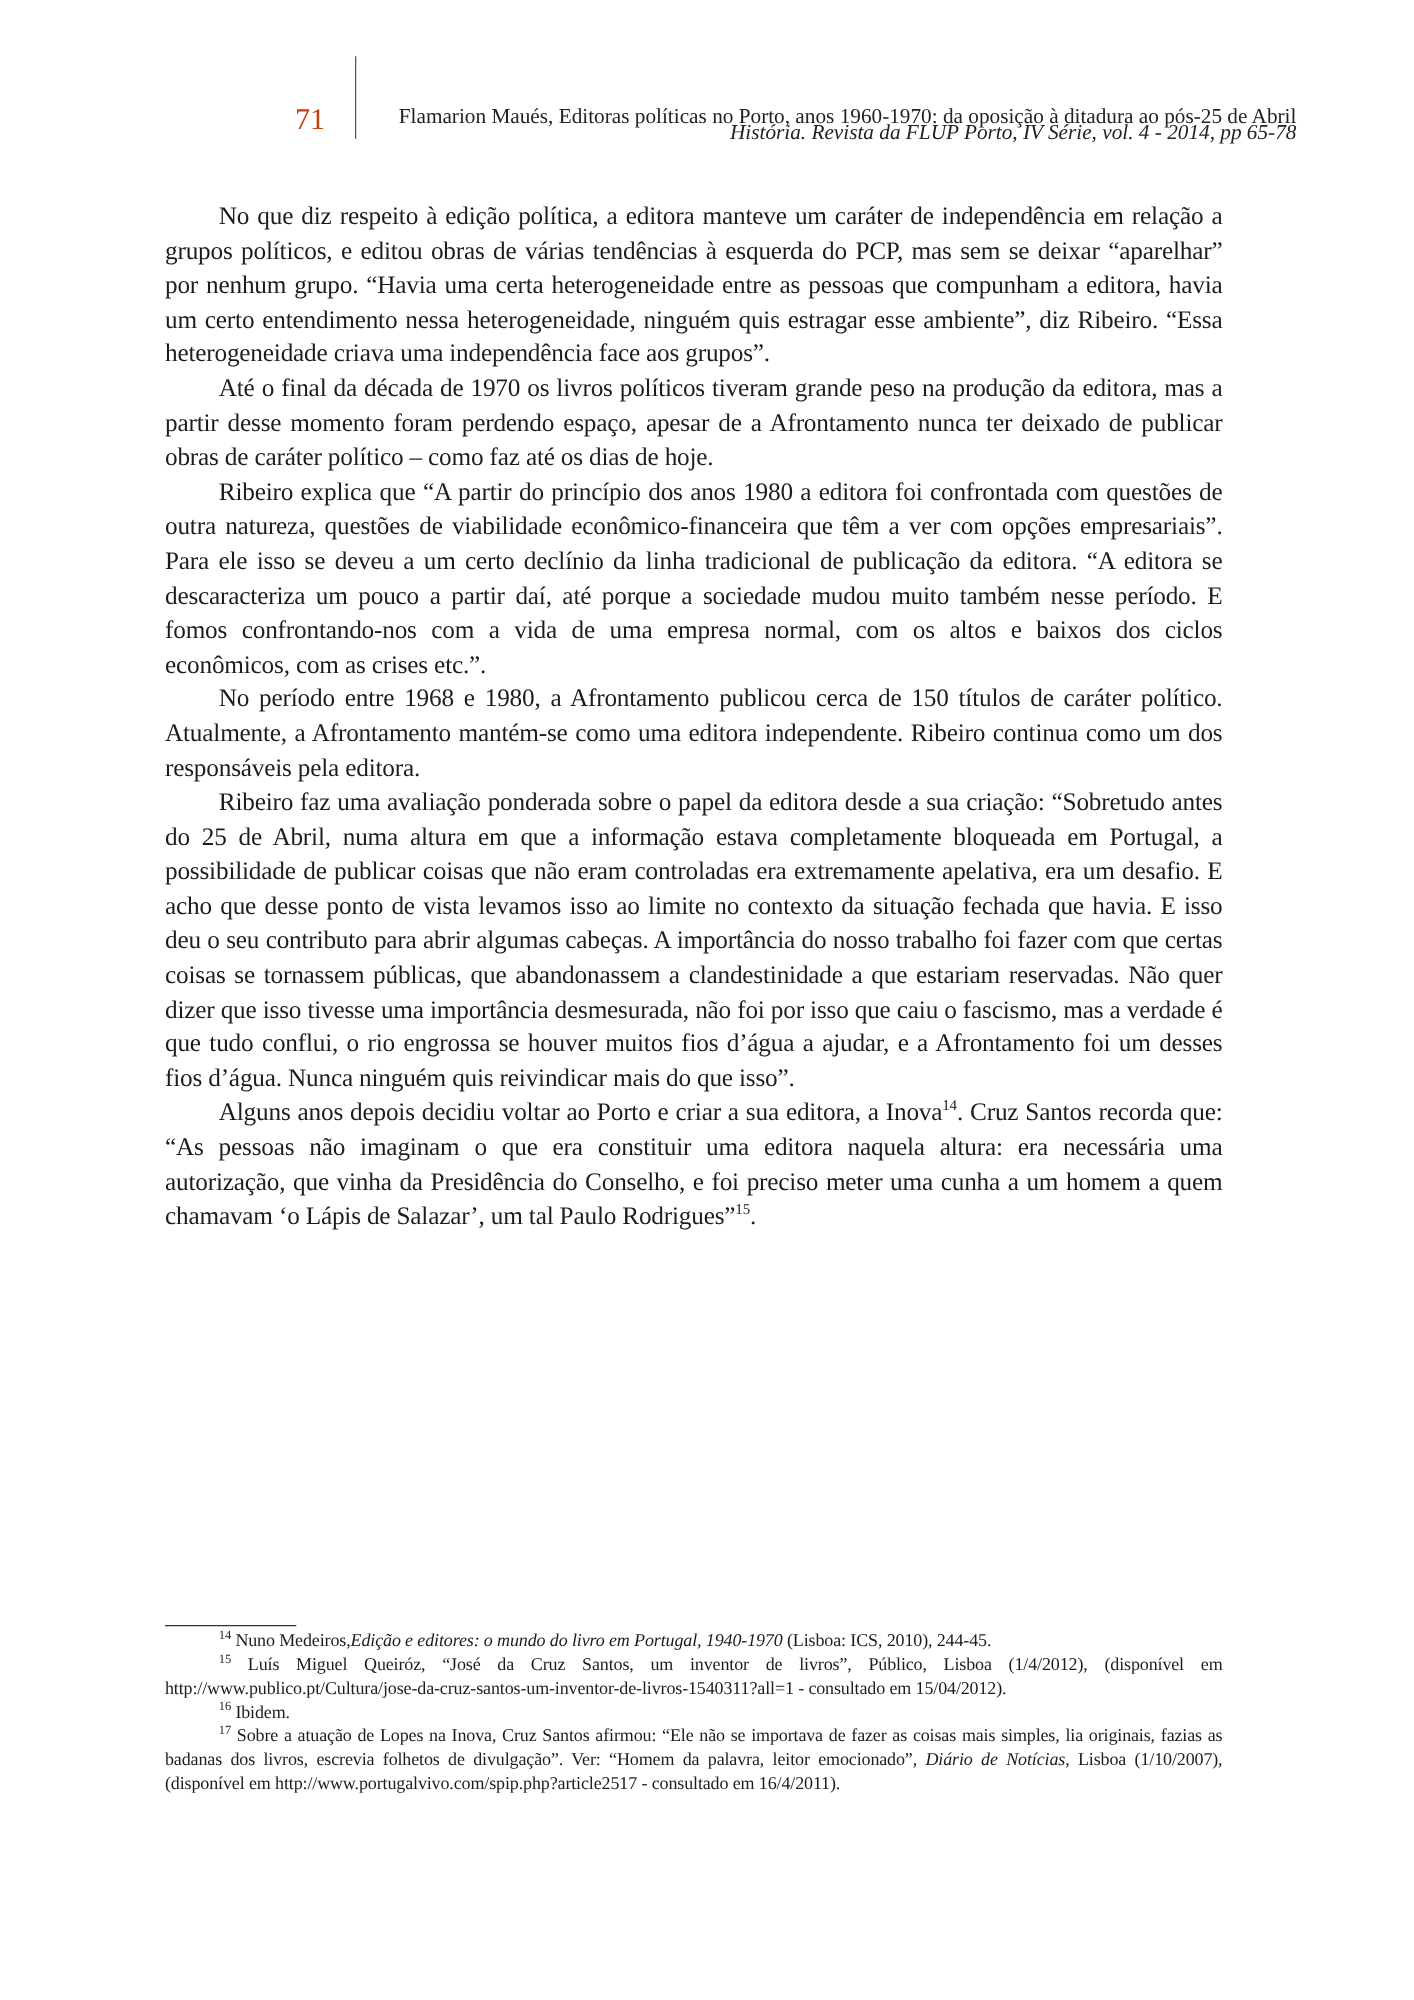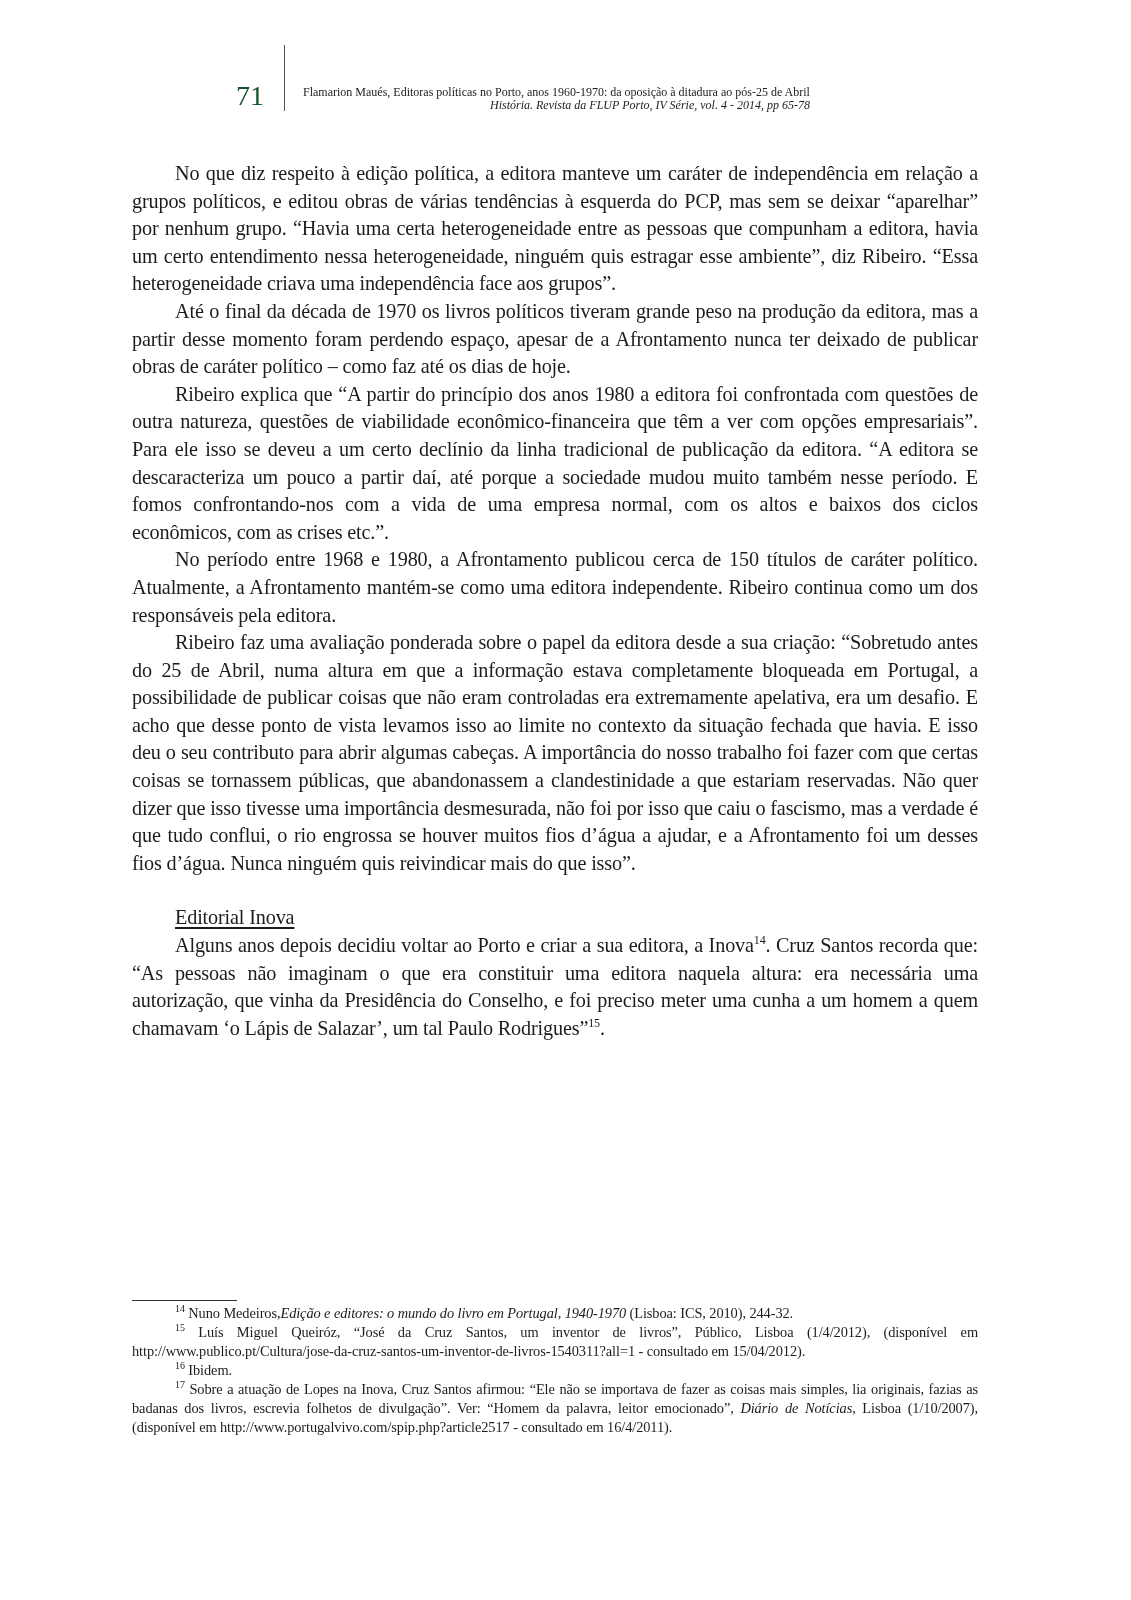--- a/index.html
+++ b/index.html
@@ -4,28 +4,28 @@
 <style>
   html, body { margin: 0; padding: 0; background: #ffffff; }
   body {
     width: 1131px; height: 1600px; position: relative; overflow: hidden;
     font-family: "Liberation Serif", "DejaVu Serif", serif;
     color: #1c1c1c;
   }
   .header { position: absolute; left: 0; top: 0; width: 1131px; height: 130px; }
   .page-number {
     position: absolute; left: 236px; top: 78px;
-    font-size: 28px; line-height: 36px; color: #14532d;
+    font-size: 24px; line-height: 36px; color: #c2410c;
   }
   .header-rule {
     position: absolute; left: 284px; top: 45px; width: 1px; height: 66px; background: #555;
   }
   .running-head {
-    position: absolute; left: 303px; top: 86px;
-    font-size: 12px; line-height: 13px; color: #222; white-space: nowrap;
+    position: absolute; left: 319px; top: 86px;
+    font-size: 17px; line-height: 13px; color: #222; white-space: nowrap;
   }
   .running-head .journal { font-style: italic; text-align: right; }
 
   .body-text {
     position: absolute; left: 132px; top: 160px; width: 846px;
     font-size: 20.2px; line-height: 27.6px; text-align: justify;
     letter-spacing: -0.15px;
   }
   .body-text p { margin: 0; text-indent: 43px; }
   .body-text p.noindent { text-indent: 0; }
@@ -57,24 +57,23 @@
     <div class="journal">História. Revista da FLUP Porto, IV Série, vol. 4 - 2014, pp 65-78</div>
   </div>
 </div>
 
 <div class="body-text">
   <p>No que diz respeito à edição política, a editora manteve um caráter de independência em relação a grupos políticos, e editou obras de várias tendências à esquerda do PCP, mas sem se deixar “aparelhar” por nenhum grupo. “Havia uma certa heterogeneidade entre as pessoas que compunham a editora, havia um certo entendimento nessa heterogeneidade, ninguém quis estragar esse ambiente”, diz Ribeiro. “Essa heterogeneidade criava uma independência face aos grupos”.</p>
   <p>Até o final da década de 1970 os livros políticos tiveram grande peso na produção da editora, mas a partir desse momento foram perdendo espaço, apesar de a Afrontamento nunca ter deixado de publicar obras de caráter político – como faz até os dias de hoje.</p>
   <p>Ribeiro explica que “A partir do princípio dos anos 1980 a editora foi confrontada com questões de outra natureza, questões de viabilidade econômico-financeira que têm a ver com opções empresariais”. Para ele isso se deveu a um certo declínio da linha tradicional de publicação da editora. “A editora se descaracteriza um pouco a partir daí, até porque a sociedade mudou muito também nesse período. E fomos confrontando-nos com a vida de uma empresa normal, com os altos e baixos dos ciclos econômicos, com as crises etc.”.</p>
   <p>No período entre 1968 e 1980, a Afrontamento publicou cerca de 150 títulos de caráter político. Atualmente, a Afrontamento mantém-se como uma editora independente. Ribeiro continua como um dos responsáveis pela editora.</p>
   <p>Ribeiro faz uma avaliação ponderada sobre o papel da editora desde a sua criação: “Sobretudo antes do 25 de Abril, numa altura em que a informação estava completamente bloqueada em Portugal, a possibilidade de publicar coisas que não eram controladas era extremamente apelativa, era um desafio. E acho que desse ponto de vista levamos isso ao limite no contexto da situação fechada que havia. E isso deu o seu contributo para abrir algumas cabeças. A importância do nosso trabalho foi fazer com que certas coisas se tornassem públicas, que abandonassem a clandestinidade a que estariam reservadas. Não quer dizer que isso tivesse uma importância desmesurada, não foi por isso que caiu o fascismo, mas a verdade é que tudo conflui, o rio engrossa se houver muitos fios d’água a ajudar, e a Afrontamento foi um desses fios d’água. Nunca ninguém quis reivindicar mais do que isso”.</p>
-  <p class="section-heading">Editorial Inova</p>
   <p><span>Alguns anos depois decidiu voltar ao Porto e criar a sua editora, a Inova</span><sup>14</sup><span>. Cruz Santos recorda que: “As pessoas não imaginam o que era constituir uma editora naquela altura: era necessária uma autorização, que vinha da Presidência do Conselho, e foi preciso meter uma cunha a um homem a quem chamavam ‘o Lápis de Salazar’, um tal Paulo Rodrigues”</span><sup>15</sup><span>.</span></p>
 </div>
 
 <div class="footnote-rule"></div>
 
 <div class="footnotes">
-  <p><sup>14</sup><span> Nuno Medeiros,</span><em>Edição e editores: o mundo do livro em Portugal, 1940-1970</em><span> (Lisboa: ICS, 2010), 244-32.</span></p>
+  <p><sup>14</sup><span> Nuno Medeiros,</span><em>Edição e editores: o mundo do livro em Portugal, 1940-1970</em><span> (Lisboa: ICS, 2010), 244-45.</span></p>
   <p><sup>15</sup><span> Luís Miguel Queiróz, “José da Cruz Santos, um inventor de livros”, Público, Lisboa (1/4/2012), (disponível em http://www.publico.pt/Cultura/jose-da-cruz-santos-um-inventor-de-livros-1540311?all=1 - consultado em 15/04/2012).</span></p>
   <p><sup>16</sup><span> Ibidem.</span></p>
   <p><sup>17</sup><span> Sobre a atuação de Lopes na Inova, Cruz Santos afirmou: “Ele não se importava de fazer as coisas mais simples, lia originais, fazias as badanas dos livros, escrevia folhetos de divulgação”. Ver: “Homem da palavra, leitor emocionado”, </span><em>Diário de Notícias</em><span>, Lisboa (1/10/2007), (disponível em http://www.portugalvivo.com/spip.php?article2517 - consultado em 16/4/2011).</span></p>
 </div>
 
 </body></html>

